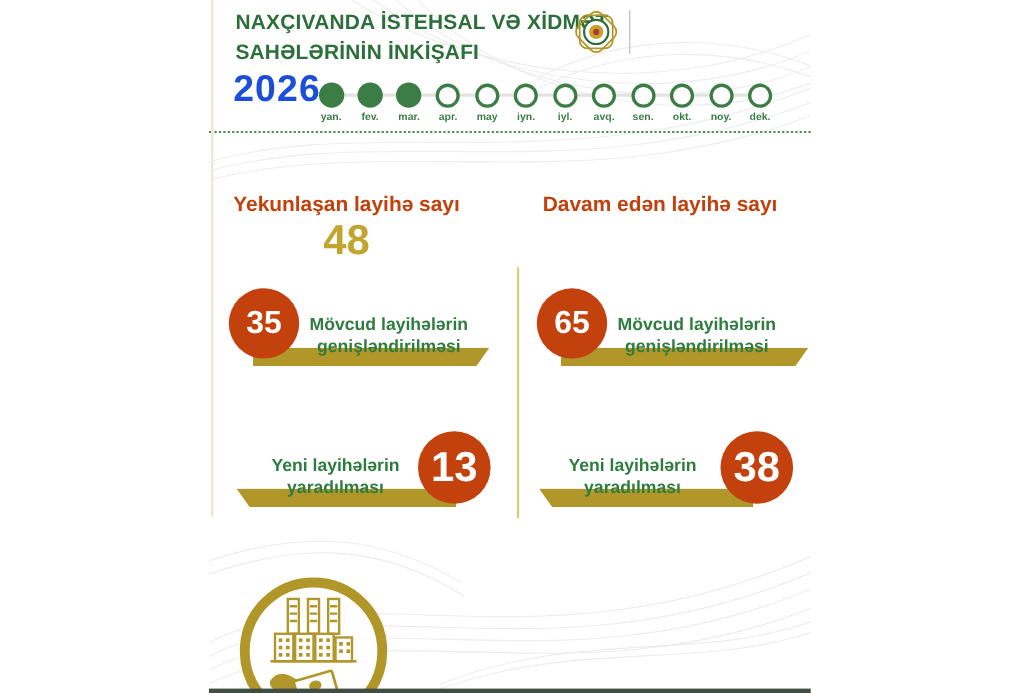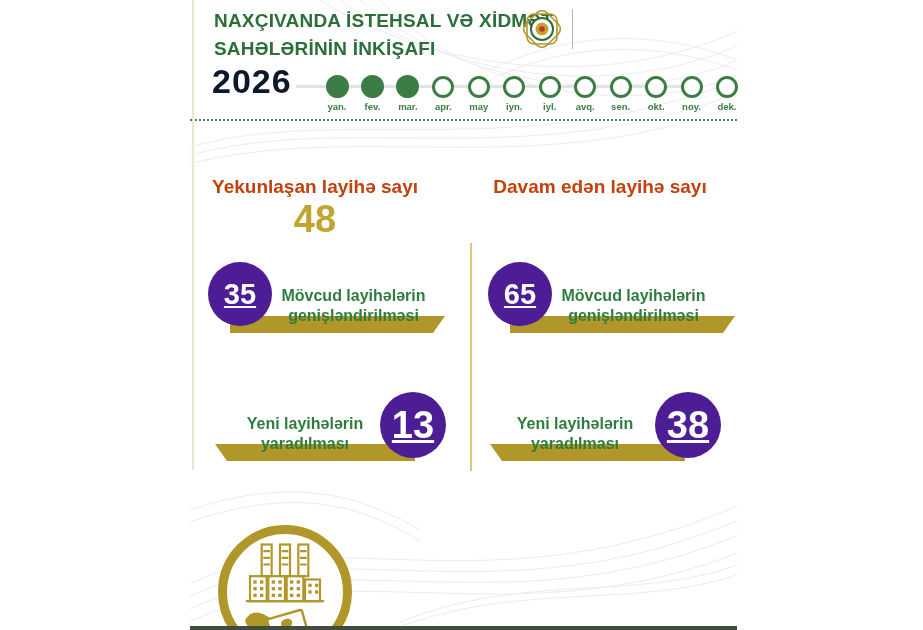--- a/index.html
+++ b/index.html
@@ -10,36 +10,36 @@
   .waves{position:absolute;z-index:0;pointer-events:none;}
   .z{position:absolute;z-index:1;}
 
   
   .title{left:24px;top:7px;font-size:19px;line-height:1.45;font-weight:bold;color:#2d6f3a;letter-spacing:.2px;}
   .logo-emblem{left:328px;top:5px;}
   .logo-sep{left:382px;top:9px;width:1px;height:40px;background:#b9b9b9;}
   .logo-text{left:390px;top:8px;font-size:10px;line-height:1.38;color:#8a8a8a;}
 
   
-  .year{left:22px;top:62px;font-size:34px;font-weight:bold;color:#0f172a;letter-spacing:1px;}
+  .year{left:22px;top:62px;font-size:34px;font-weight:bold;color:#1d4ed8;letter-spacing:1px;}
   .tl-line{left:106px;top:85px;width:402px;height:3px;background:#e2e2e2;border-radius:2px;}
-  .months{left:94px;top:75px;width:424px;display:flex;justify-content:space-between;margin-left:36px;}
+  .months{left:94px;top:75px;width:424px;display:flex;justify-content:space-between;}
   .month{width:34px;display:flex;flex-direction:column;align-items:center;}
   .dot{width:16px;height:16px;border-radius:50%;background:#fff;border:3.5px solid #3c7d45;}
   .dot.filled{width:23px;height:23px;border:none;background:#3c7d45;}
   .month .mlabel{margin-top:3px;font-size:9.5px;font-weight:bold;color:#3c7d45;}
   .dot-holder{height:23px;display:flex;align-items:center;}
   .dashed{left:0;top:119px;width:547px;border-top:2px dotted #4a8a52;}
 
   
   .col-heading{top:176px;width:250px;text-align:center;font-size:19px;font-weight:bold;color:#c2410c;}
   .col-total{top:198px;width:250px;text-align:center;font-size:38px;font-weight:bold;color:#c1a52f;}
   .vdivider{left:280px;top:243px;width:2px;height:228px;background:#d8ca77;}
 
-  .badge-circle{border-radius:50%;background:#4c1d95;color:#fff;display:flex;align-items:center;justify-content:center;font-weight:bold;text-decoration:underline;}
+  .badge-circle{border-radius:50%;background:#c2410c;color:#fff;display:flex;align-items:center;justify-content:center;font-weight:bold;}
   .badge-circle.big{width:64px;height:64px;font-size:29px;}
   .badge-circle.big2{width:66px;height:66px;font-size:38px;}
   .ribbon{height:17px;background:#b1962a;}
   .ribbon.right-cut{clip-path:polygon(0 0,100% 0,calc(100% - 12px) 100%,0 100%);}
   .ribbon.left-cut{clip-path:polygon(0 0,100% 0,100% 100%,12px 100%);}
   .badge-label{font-size:16px;font-weight:bold;color:#2e7d3e;line-height:1.25;text-align:center;margin-top:16px;}
 
   
   .footer-circle{left:28px;top:525px;width:116px;height:116px;border:9px solid #b1962a;border-radius:50%;background:#fff;display:flex;flex-direction:column;align-items:center;}
   .footer-text{left:170px;top:537px;width:388px;font-size:17px;font-weight:bold;color:#2f8243;line-height:1.52;}

